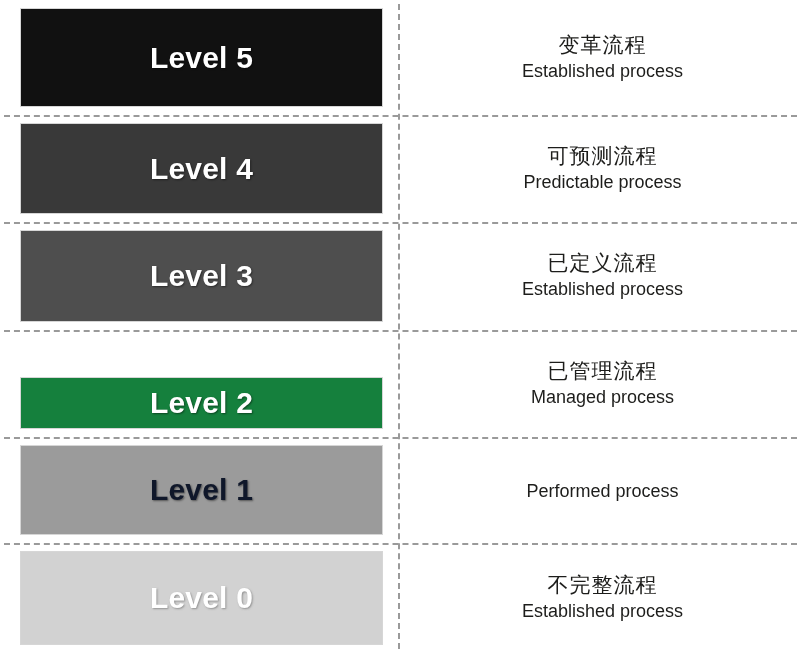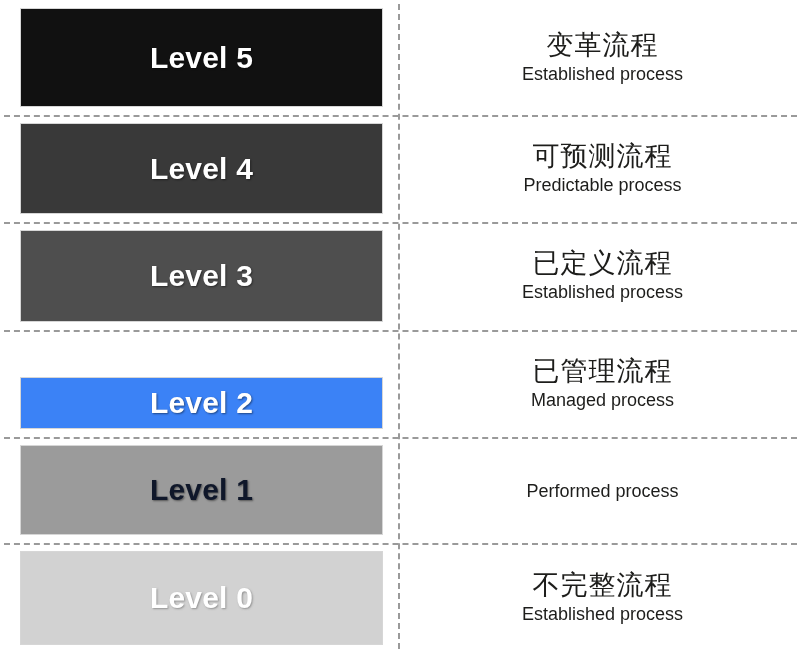--- a/index.html
+++ b/index.html
@@ -83,21 +83,21 @@
     width: 403px;
     display: flex;
     flex-direction: column;
     align-items: center;
     justify-content: center;
     padding-left: 6px;
     box-sizing: border-box;
   }
   .desc-cn {
     color: #1d1d1b;
-    font-size: 27px;
+    font-size: 21px;
     line-height: 1.12;
     letter-spacing: 1px;
     white-space: nowrap;
   }
   .desc-en {
     color: #1d1d1b;
     font-size: 18px;
     line-height: 1.25;
     margin-top: 3px;
     white-space: nowrap;
@@ -139,21 +139,21 @@
           </div>
         </div>
         <div class="desc-cell">
           <div class="desc-cn">已定义流程</div>
           <div class="desc-en">Established process</div>
         </div>
       </div>
       <div class="row-divider" style="top: 330px; border-top-color: rgb(154, 154, 154);"></div>
       <div class="row" style="top: 330px; height: 107px;">
         <div class="bar-cell">
-          <div class="bar" style="background: #3b82f6; margin-top: 39px;">
+          <div class="bar" style="background: #15803d; margin-top: 39px;">
             <span class="bar-label" style="color: rgb(255, 255, 255);">Level 2</span>
           </div>
         </div>
         <div class="desc-cell">
           <div class="desc-cn">已管理流程</div>
           <div class="desc-en">Managed process</div>
         </div>
       </div>
       <div class="row-divider" style="top: 437px; border-top-color: rgb(154, 154, 154);"></div>
       <div class="row" style="top: 437px; height: 106px;">

